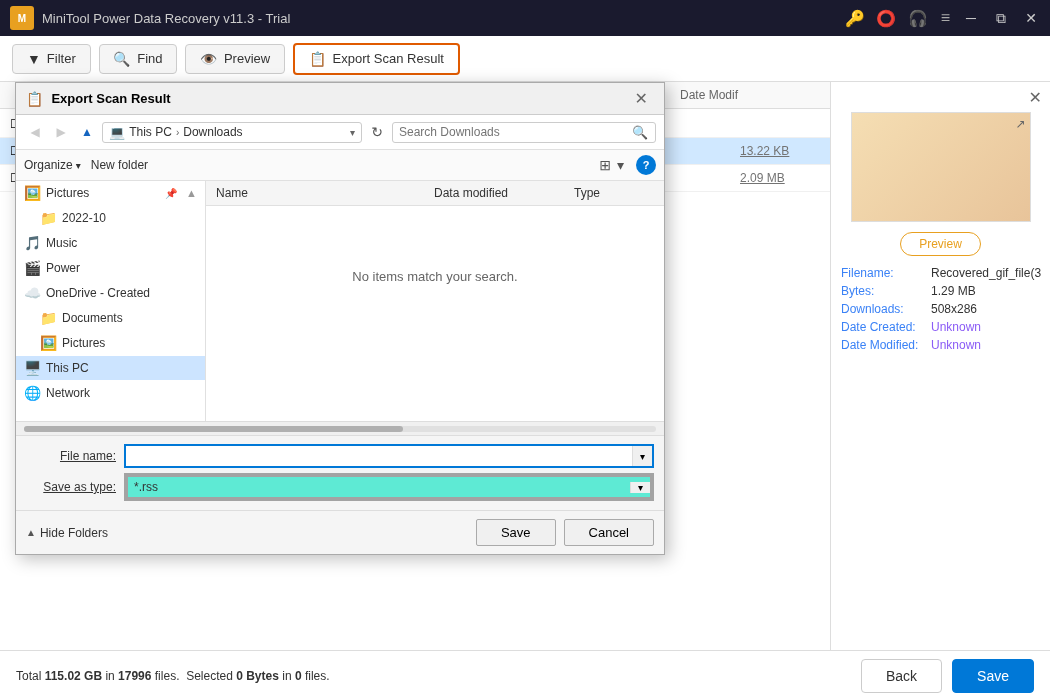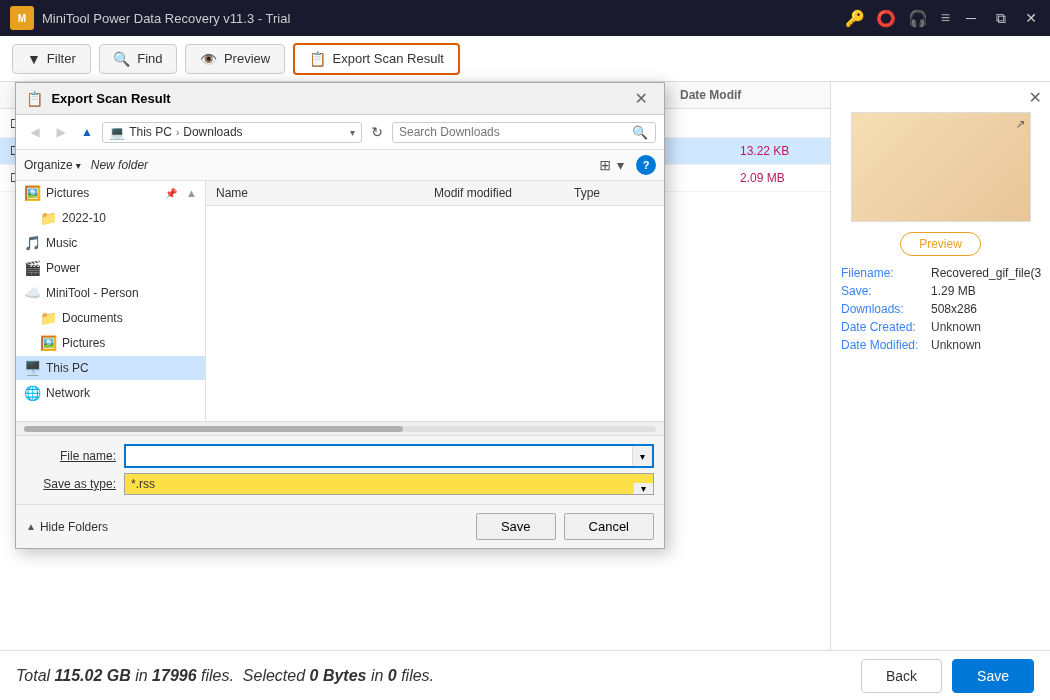--- a/index.html
+++ b/index.html
@@ -102,60 +102,60 @@
       color: #e8a020;
       border-radius: 14px;
       padding: 4px 18px;
       margin: 10px 0;
       cursor: pointer;
       font-size: 12px;
     }
     .file-meta { width: 100%; font-size: 12px; }
     .file-meta-row { display: flex; margin-bottom: 4px; }
     .file-meta-label { color: #3b82f6; width: 90px; flex-shrink: 0; }
-    .file-meta-value { color: #404040; }
+    .file-meta-value { color: #8b5cf6; }
     .file-meta-value.normal { color: #333; }
 
     
     .table-header-bar {
       display: flex;
       background: #f9f9f9;
       border-bottom: 1px solid #ddd;
       padding: 6px 10px;
       font-size: 12px;
       color: #666;
     }
     .col-name { flex: 1; }
-    .col-date { width: 140px; font-weight: bold; }
+    .col-date { width: 140px; }
 
     .file-rows { padding: 2px 0; }
     .file-row {
       display: flex;
       align-items: center;
       padding: 5px 10px;
       border-bottom: 1px solid #f0f0f0;
       font-size: 12px;
     }
     .file-row.selected { background: #d0e8ff; }
     .file-row-check { width: 20px; }
     .file-row-icon { width: 22px; font-size: 14px; }
     .file-row-name { flex: 1; color: #333; overflow: hidden; text-overflow: ellipsis; white-space: nowrap; }
-    .file-row-size { width: 80px; color: #be185d; }
+    .file-row-size { width: 80px; color: #737373; text-decoration: underline; }
 
     
     .status-bar {
       height: 50px;
       background: #fff;
       border-top: 1px solid #ddd;
       display: flex;
       align-items: center;
       justify-content: space-between;
       padding: 0 16px;
     }
-    .status-text { font-size: 16px; color: #333; font-style: italic; }
+    .status-text { font-size: 12px; color: #333; }
     .status-text strong { font-weight: bold; }
     .status-link { color: #0078d7; text-decoration: underline; cursor: pointer; font-size: 12px; display: block; }
     .status-btns { display: flex; gap: 10px; }
     .status-btn {
       padding: 8px 24px;
       border-radius: 4px;
       font-size: 14px;
       cursor: pointer;
       border: 1px solid #ccc;
     }
@@ -246,21 +246,21 @@
       align-items: center;
       padding: 5px 8px;
       border-bottom: 1px solid #e0e0e0;
       background: #fafafa;
       gap: 10px;
     }
     .dialog-org-btn {
       display: flex; align-items: center; gap: 3px; cursor: pointer; font-size: 12px; color: #333;
     }
     .dialog-org-btn .arrow { font-size: 10px; }
-    .dialog-new-folder { font-size: 12px; color: #333; cursor: pointer; font-style: italic; }
+    .dialog-new-folder { font-size: 12px; color: #333; cursor: pointer; }
     .dialog-view-toggle {
       margin-left: auto;
       display: flex; align-items: center; gap: 2px;
     }
     .view-icon { cursor: pointer; font-size: 14px; color: #555; padding: 2px; }
     .help-btn {
       width: 20px; height: 20px; border-radius: 50%; background: #0078d7; color: #fff;
       display: flex; align-items: center; justify-content: center; font-size: 11px; font-weight: bold; cursor: pointer;
     }
 
@@ -357,23 +357,23 @@
       border-left: 1px solid #ddd;
       display: flex;
       align-items: center;
       justify-content: center;
       cursor: pointer;
       font-size: 10px;
     }
     .savetype-wrap {
       flex: 1;
       display: flex;
-      border: 1px solid #a3a3a3;
-      background: #fde047;
-      align-items: flex-end;
+      border: 4px solid #a3a3a3;
+      background: #5eead4;
+      align-items: center;
     }
     .savetype-text { flex: 1; padding: 3px 6px; font-size: 12px; color: #333; }
     .savetype-dropdown {
       width: 20px;
       background: #f0f0f0;
       border-left: 1px solid #ddd;
       display: flex;
       align-items: center;
       justify-content: center;
       cursor: pointer;
@@ -482,21 +482,21 @@
     <div class="preview-image">
       <span class="preview-image-icon">↗</span>
     </div>
     <button class="preview-btn">Preview</button>
     <div class="file-meta">
       <div class="file-meta-row">
         <span class="file-meta-label">Filename:</span>
         <span class="file-meta-value normal">Recovered_gif_file(3</span>
       </div>
       <div class="file-meta-row">
-        <span class="file-meta-label">Save:</span>
+        <span class="file-meta-label">Bytes:</span>
         <span class="file-meta-value normal">1.29 MB</span>
       </div>
       <div class="file-meta-row">
         <span class="file-meta-label">Downloads:</span>
         <span class="file-meta-value normal">508x286</span>
       </div>
       <div class="file-meta-row">
         <span class="file-meta-label">Date Created:</span>
         <span class="file-meta-value">Unknown</span>
       </div>
@@ -563,21 +563,21 @@
           <div class="sidebar-item">
             <span class="sidebar-item-icon">🎵</span>
             <span class="sidebar-item-text">Music</span>
           </div>
           <div class="sidebar-item">
             <span class="sidebar-item-icon">🎬</span>
             <span class="sidebar-item-text">Power</span>
           </div>
           <div class="sidebar-item">
             <span class="sidebar-item-icon">☁️</span>
-            <span class="sidebar-item-text">MiniTool - Person</span>
+            <span class="sidebar-item-text">OneDrive - Created</span>
           </div>
           <div class="sidebar-item" style="padding-left:24px;">
             <span class="sidebar-item-icon">📁</span>
             <span class="sidebar-item-text">Documents</span>
           </div>
           <div class="sidebar-item" style="padding-left:24px;">
             <span class="sidebar-item-icon">🖼️</span>
             <span class="sidebar-item-text">Pictures</span>
           </div>
           <div class="sidebar-item selected">
@@ -587,23 +587,24 @@
           <div class="sidebar-item">
             <span class="sidebar-item-icon">🌐</span>
             <span class="sidebar-item-text">Network</span>
           </div>
         </div>
       </div>
 
       <div class="dialog-file-area">
         <div class="dialog-file-header">
           <div class="dhcol-name">Name</div>
-          <div class="dhcol-date">Modif modified</div>
+          <div class="dhcol-date">Data modified</div>
           <div class="dhcol-type">Type</div>
         </div>
+        <div class="dialog-empty">No items match your search.</div>
       </div>
     </div>
 
     <div class="dialog-hscroll">
       <div class="hscroll-track">
         <div class="hscroll-thumb"></div>
       </div>
     </div>
 
     <div class="dialog-filename-area">

